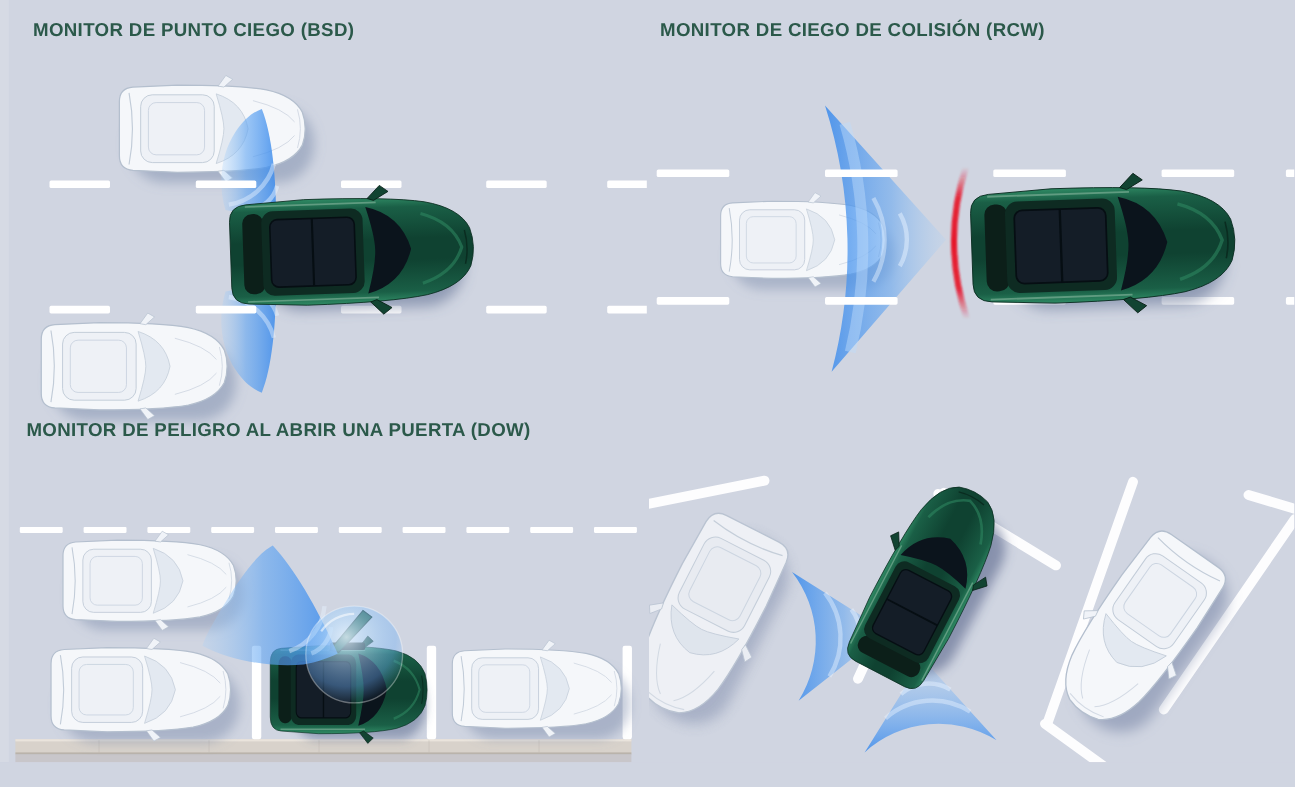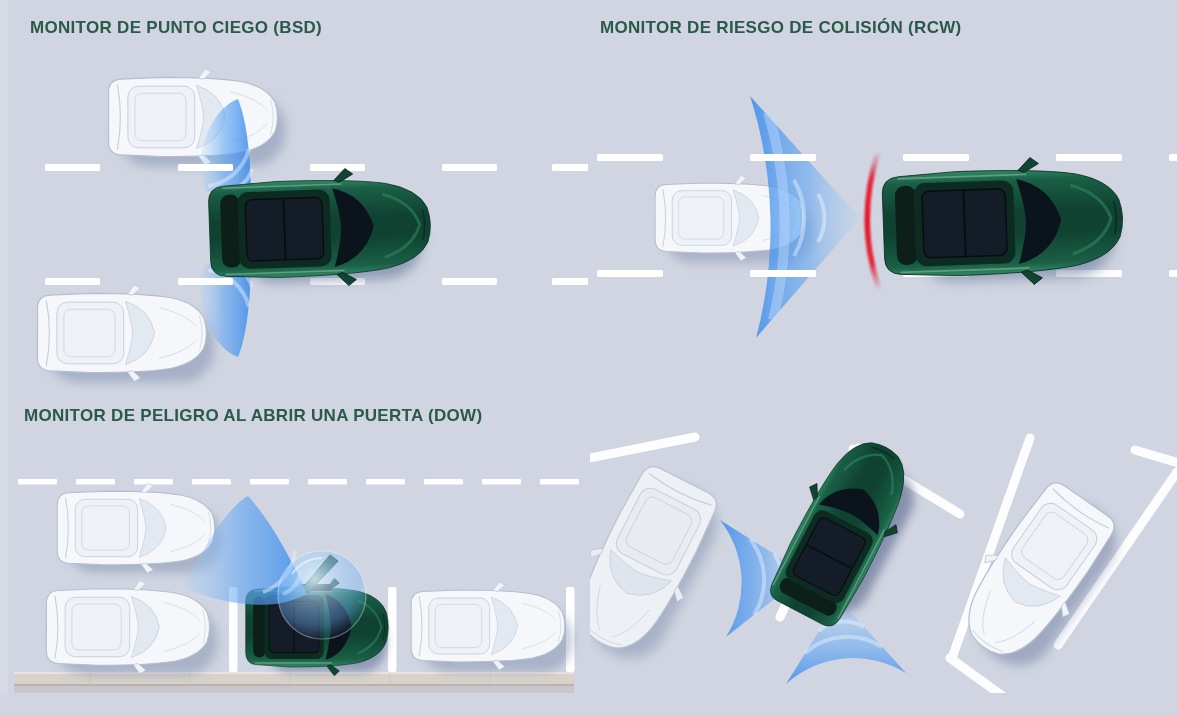--- a/index.html
+++ b/index.html
@@ -3,32 +3,32 @@
 <meta charset="utf-8">
 <style>
   html,body{margin:0;padding:0;background:#d0d5e1;}
   #stage{position:relative;width:1177px;height:693px;overflow:hidden;background:#d0d5e1;
          font-family:"Liberation Sans",sans-serif;}
   #stage svg{position:absolute;left:0;top:0;display:block;}
   .panel-title{position:absolute;font-weight:700;font-size:17px;line-height:22px;
                letter-spacing:.3px;color:#2b594a;z-index:5;}
   .t-bsd {left:30px; top:17px;}
   .t-rcw {left:600px;top:17px;}
-  .t-dow {left:24px; top:405px;}
+  .t-dow {left:24px; top:380px;}
   .t-rcta{left:596px;top:404px;width:450px;}
   .edge-strip{position:absolute;left:0;top:0;width:8px;height:715px;background:#dbdee7;opacity:.55;}
 </style>
 </head>
 <body>
 
 <div id="stage">
   <div class="edge-strip"></div>
 
   <div class="panel-title t-bsd">MONITOR DE PUNTO CIEGO (BSD)</div>
-  <div class="panel-title t-rcw">MONITOR DE RIESGO DE COLISIÓN (RCW)</div>
+  <div class="panel-title t-rcw">MONITOR DE CIEGO DE COLISIÓN (RCW)</div>
   <div class="panel-title t-dow">MONITOR DE PELIGRO AL ABRIR UNA PUERTA (DOW)</div>
 
   <svg width="1177" height="715" viewBox="0 0 1177 715">
     <defs>
       <clipPath id="c1">
           <rect x="0" y="0" width="588" height="392"></rect>
         </clipPath>
       <clipPath id="c2">
           <rect x="0" y="0" width="587" height="392"></rect>
         </clipPath>

